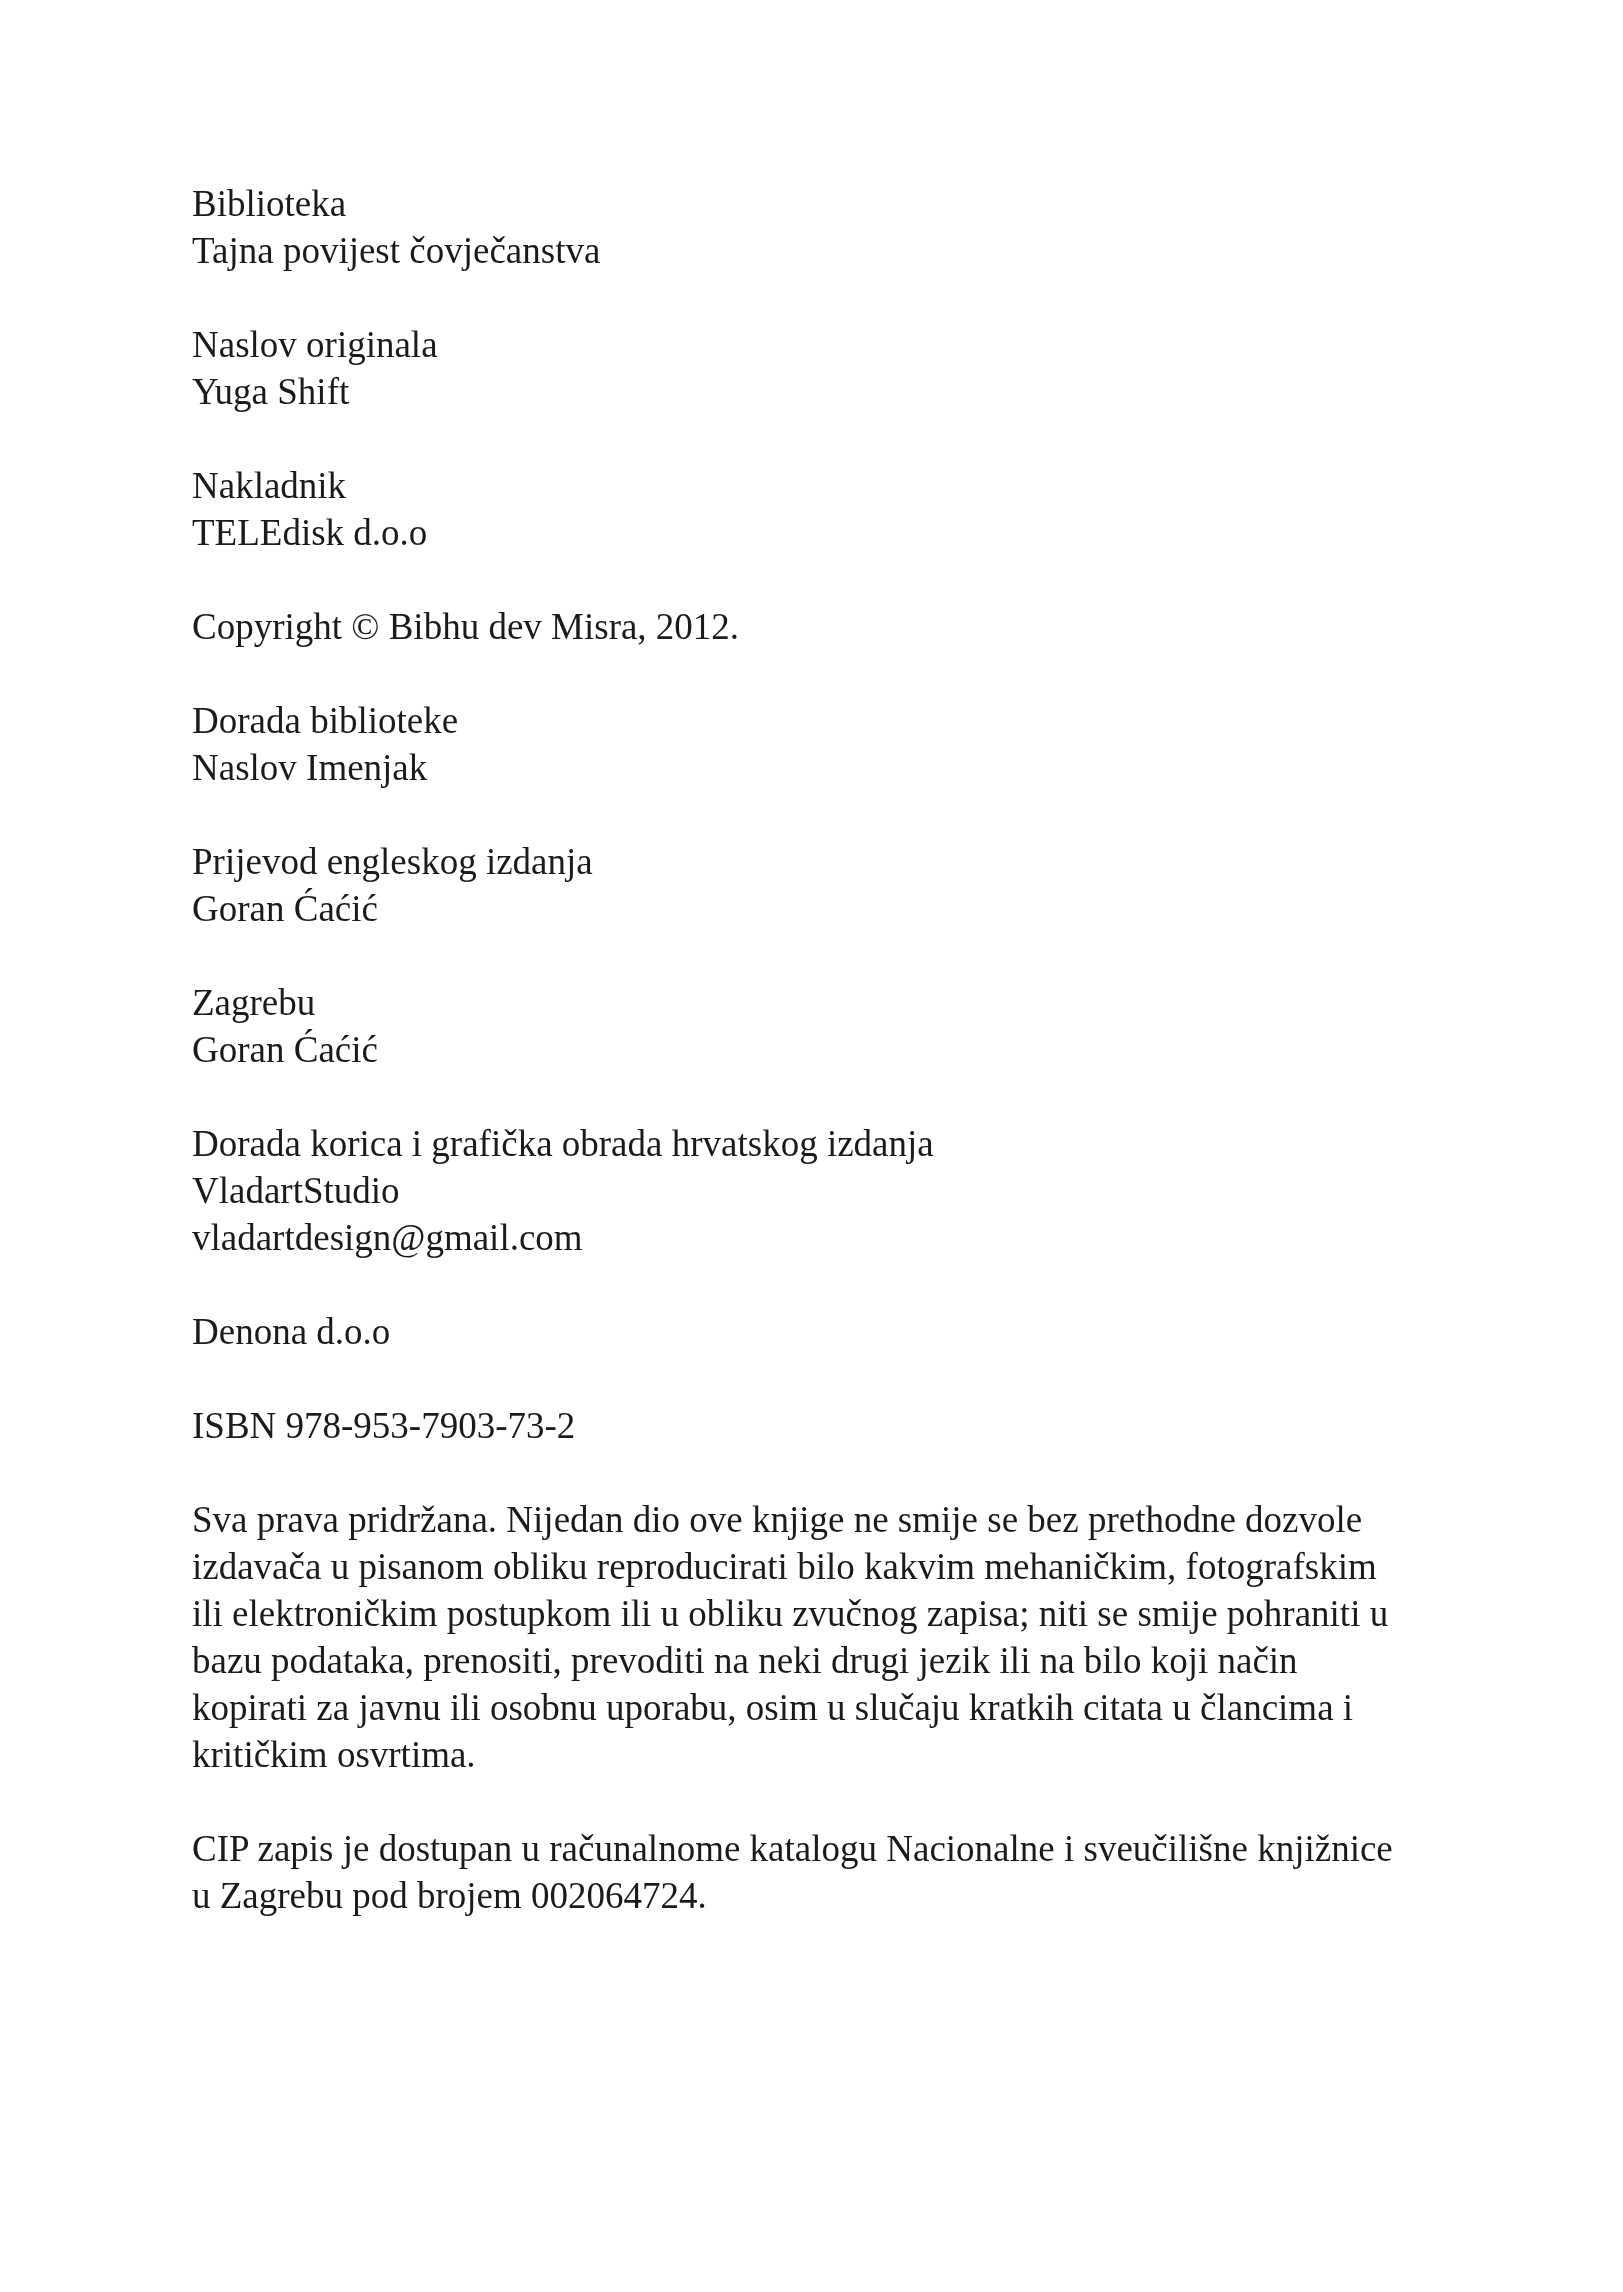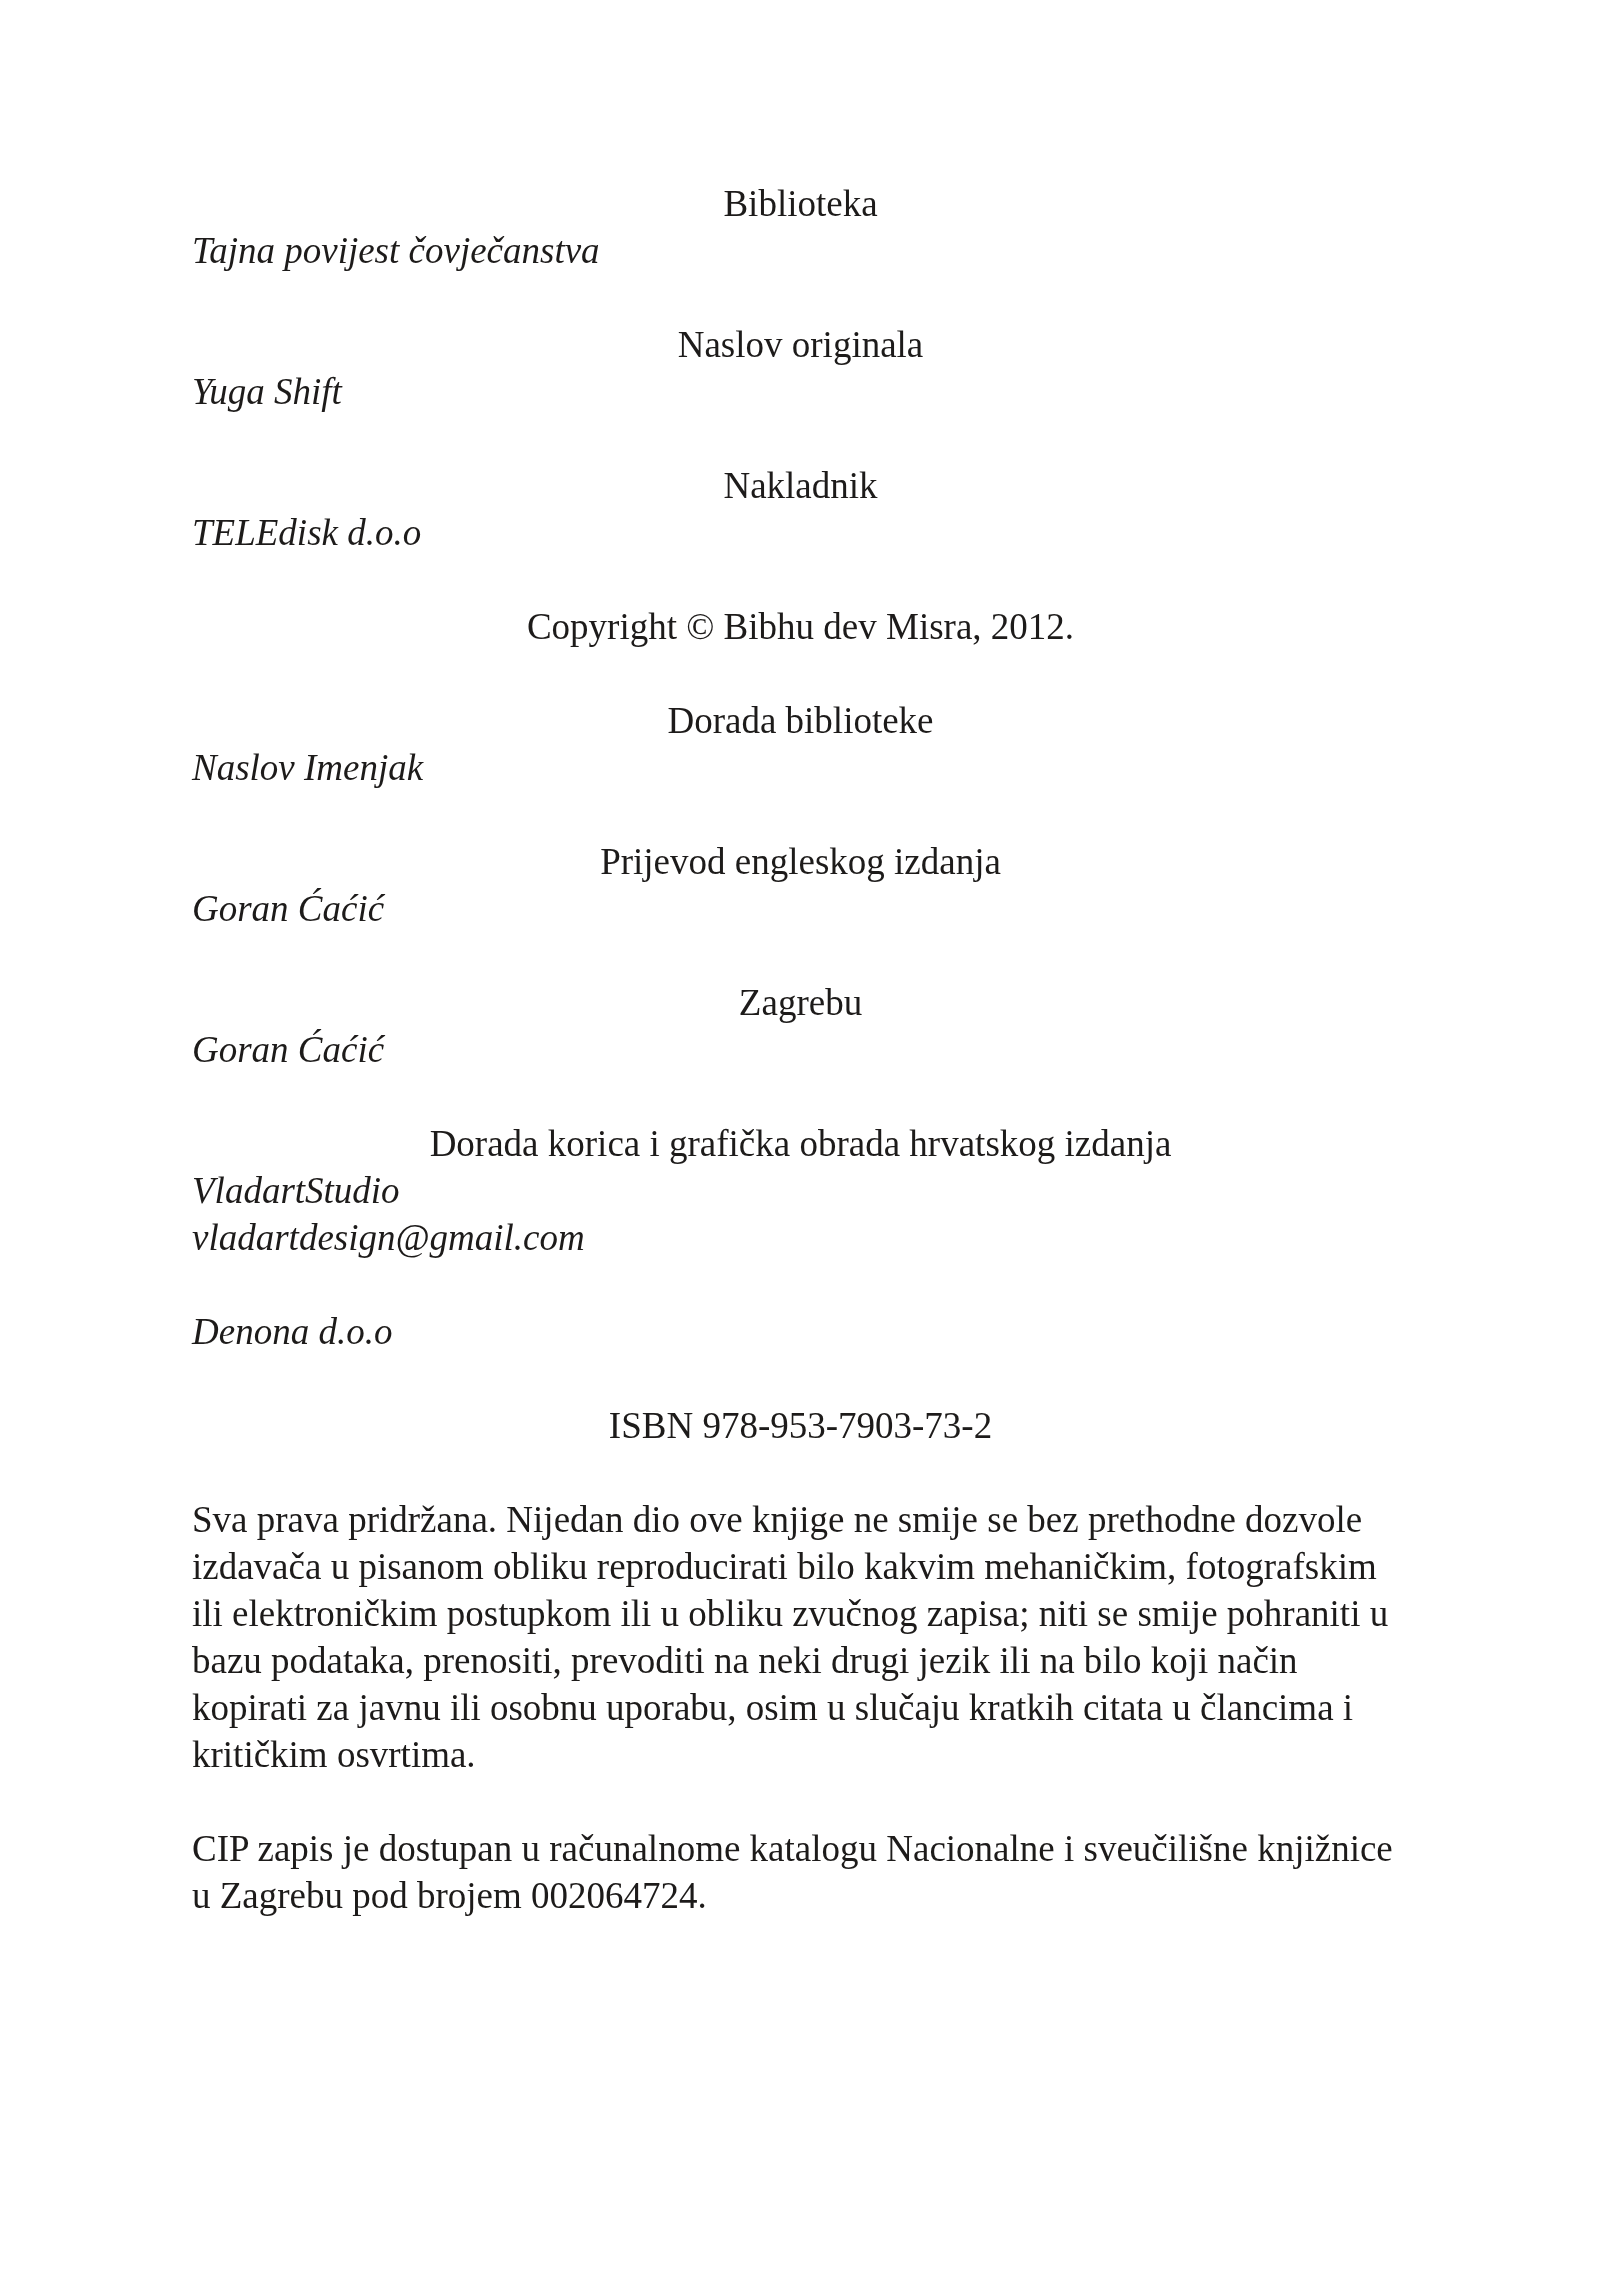--- a/index.html
+++ b/index.html
@@ -10,22 +10,22 @@
     box-sizing: border-box;
     padding: 180px 215px 0 192px;
     font-family: "Liberation Serif", "DejaVu Serif", serif;
     font-size: 37px;
     line-height: 47px;
     color: #1d1b1a;
     -webkit-font-smoothing: antialiased;
   }
   p { margin: 0; padding: 0; }
   .block { margin-bottom: 47px; }
-  .label { font-style: normal; text-align: center; }
-  .value { font-style: italic; }
+  .label { font-style: normal; }
+  .value { }
   .para  { max-width: 1254px; margin-bottom: 47px; margin-top: 12px; }
 </style>
 </head>
 <body>
 
 <main>
 
   <section class="block">
     <p class="label">Biblioteka</p>
     <p class="value">Tajna povijest čovječanstva</p>

